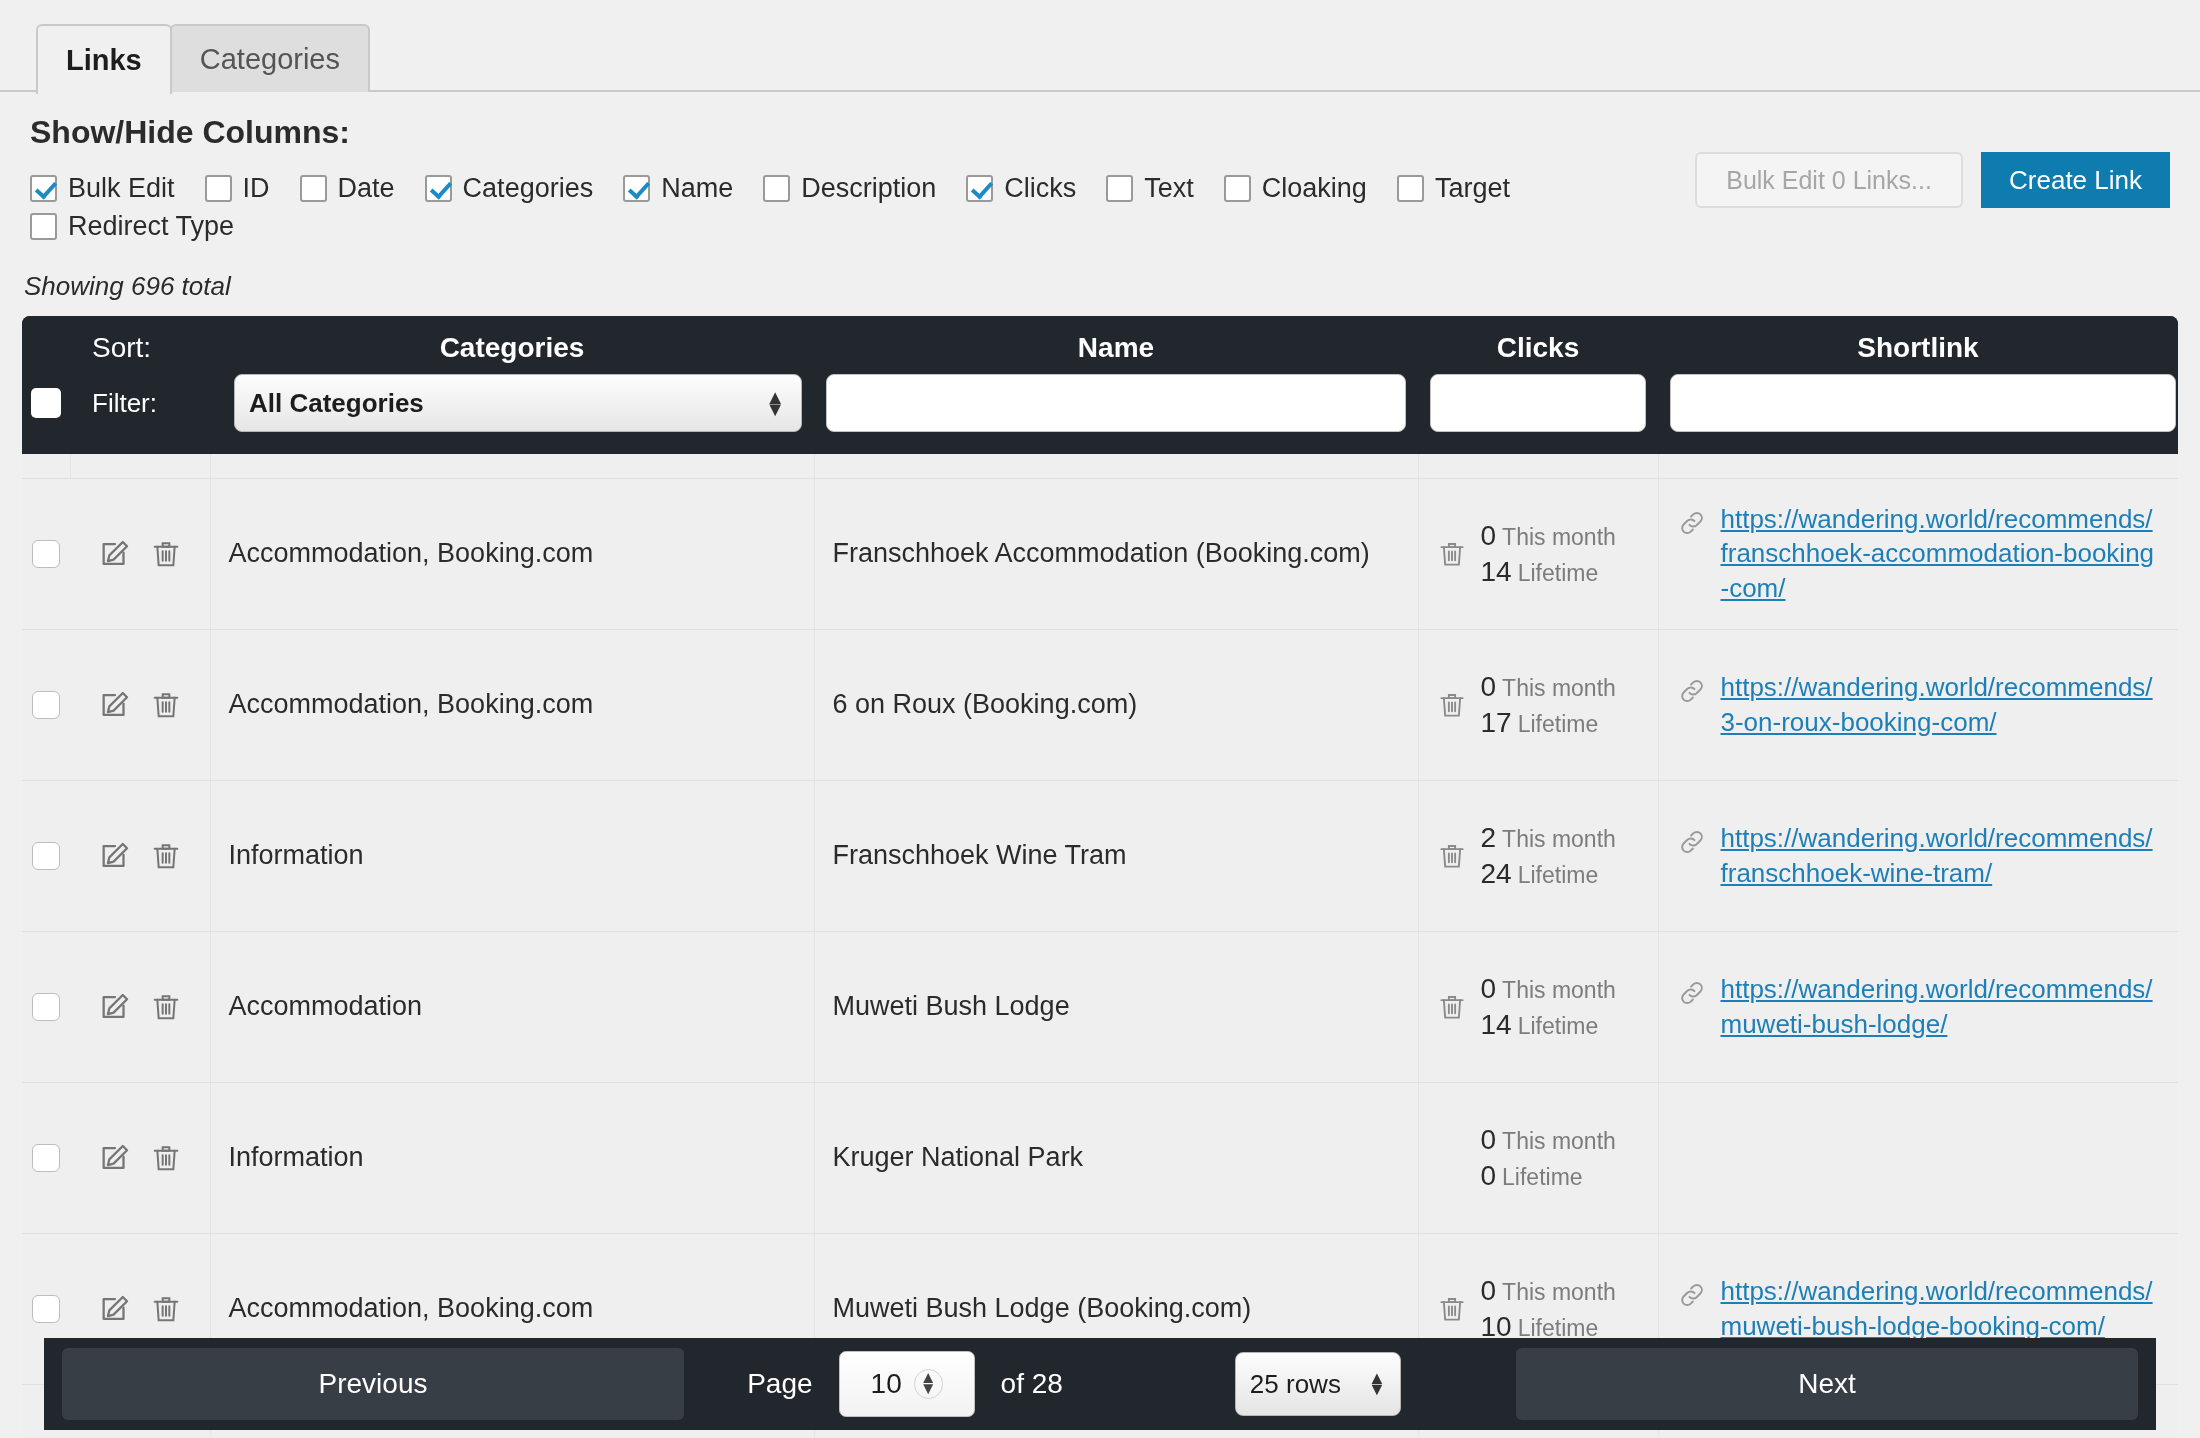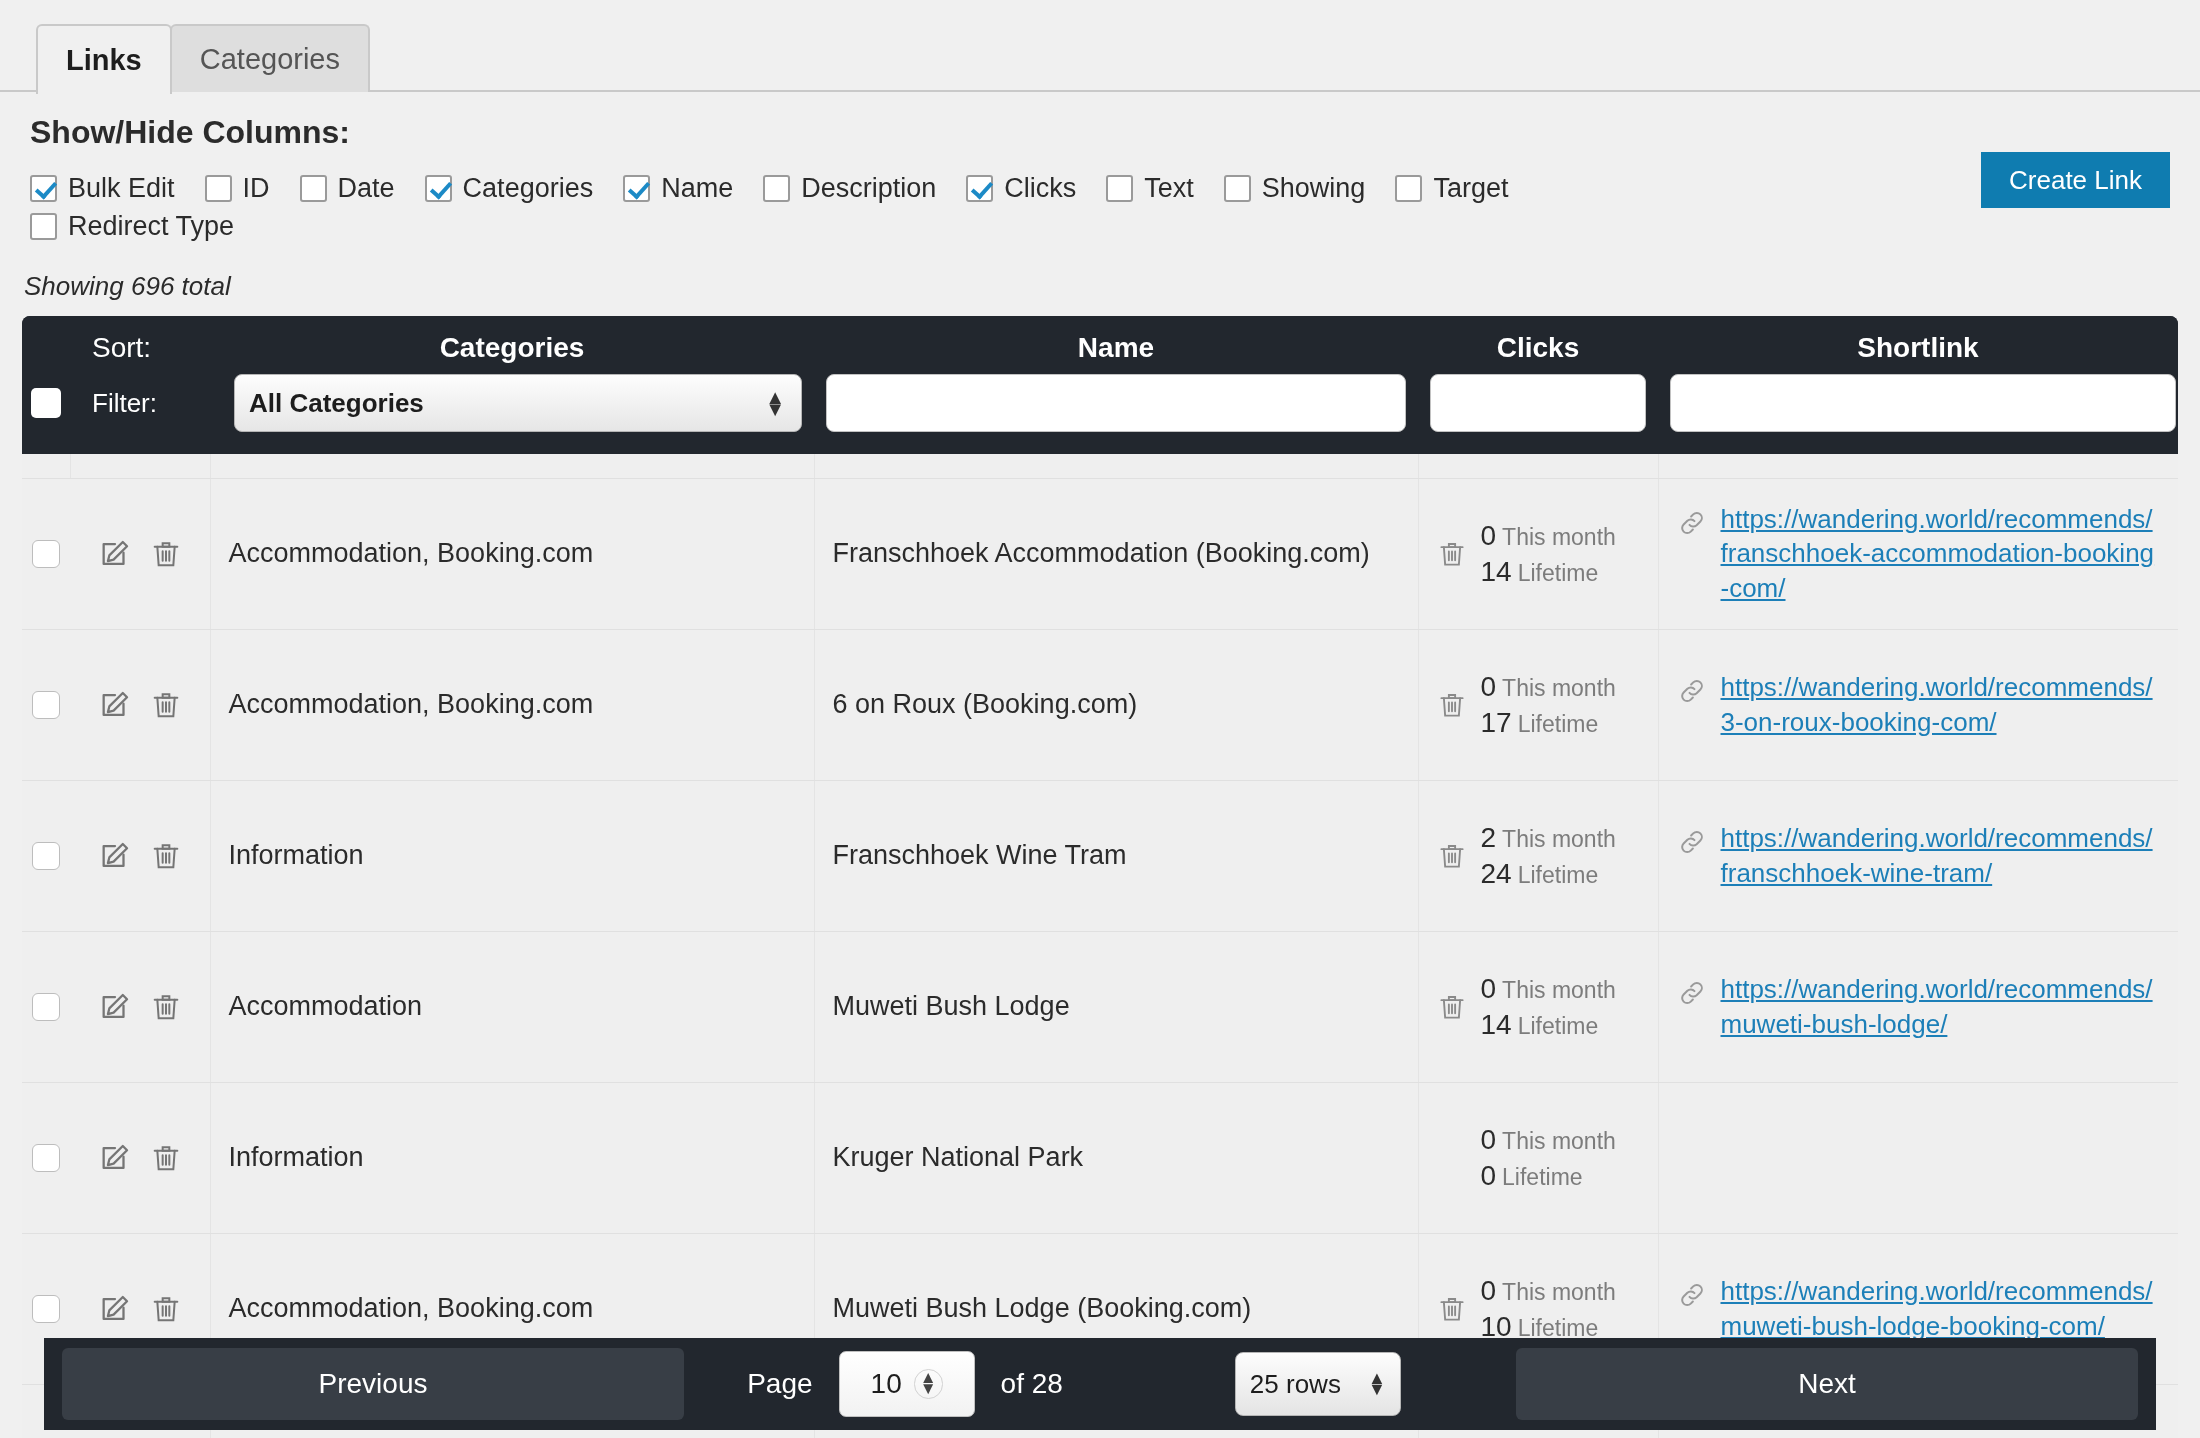--- a/index.html
+++ b/index.html
@@ -397,34 +397,37 @@
         <div class="cb-item">
           <span class="cb-box checked"></span>
           <span class="cb-label">Clicks</span>
         </div>
         <div class="cb-item">
           <span class="cb-box"></span>
           <span class="cb-label">Text</span>
         </div>
         <div class="cb-item">
           <span class="cb-box"></span>
-          <span class="cb-label">Showing</span>
+          <span class="cb-label">Cloaking</span>
         </div>
         <div class="cb-item">
           <span class="cb-box"></span>
           <span class="cb-label">Target</span>
         </div>
         <div class="cb-item">
           <span class="cb-box"></span>
           <span class="cb-label">Redirect Type</span>
         </div>
       </div>
   </div>
 
   <div class="header-actions">
+    <div class="bulk-edit-box">
+      <span>Bulk Edit 0 Links...</span>
+    </div>
     <button class="create-link-btn">
       <span>Create Link</span>
     </button>
   </div>
 </div>
 
 <div class="showing-total">Showing 696 total</div>
 
 <div class="table-wrap">
   <table class="grid">

